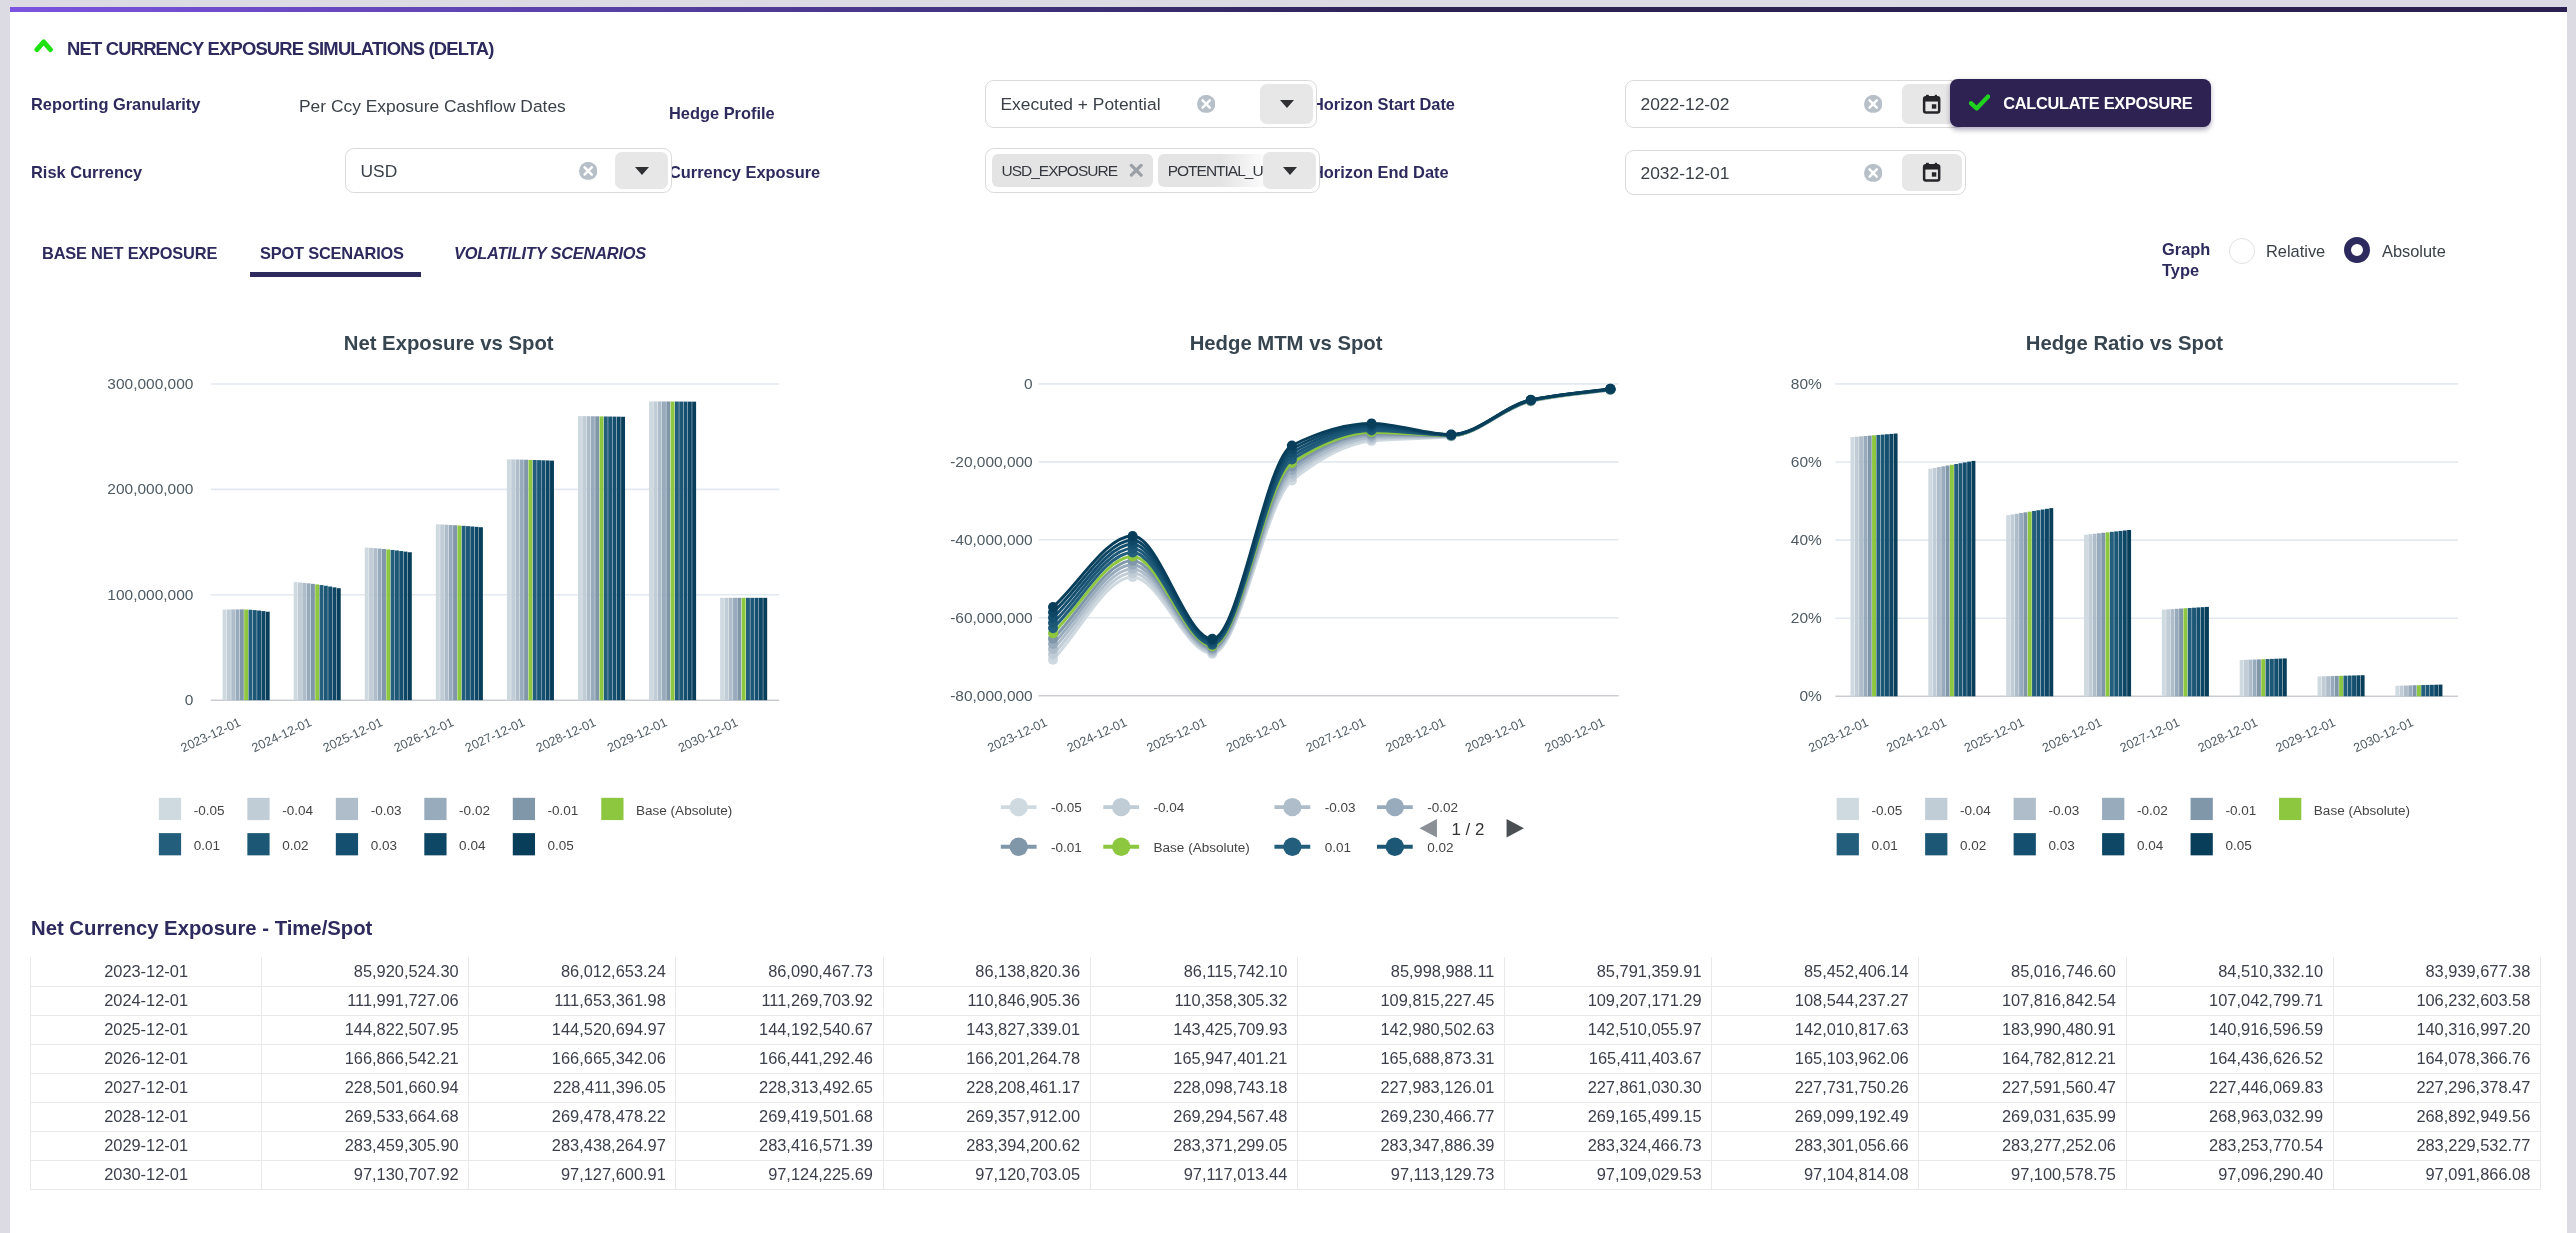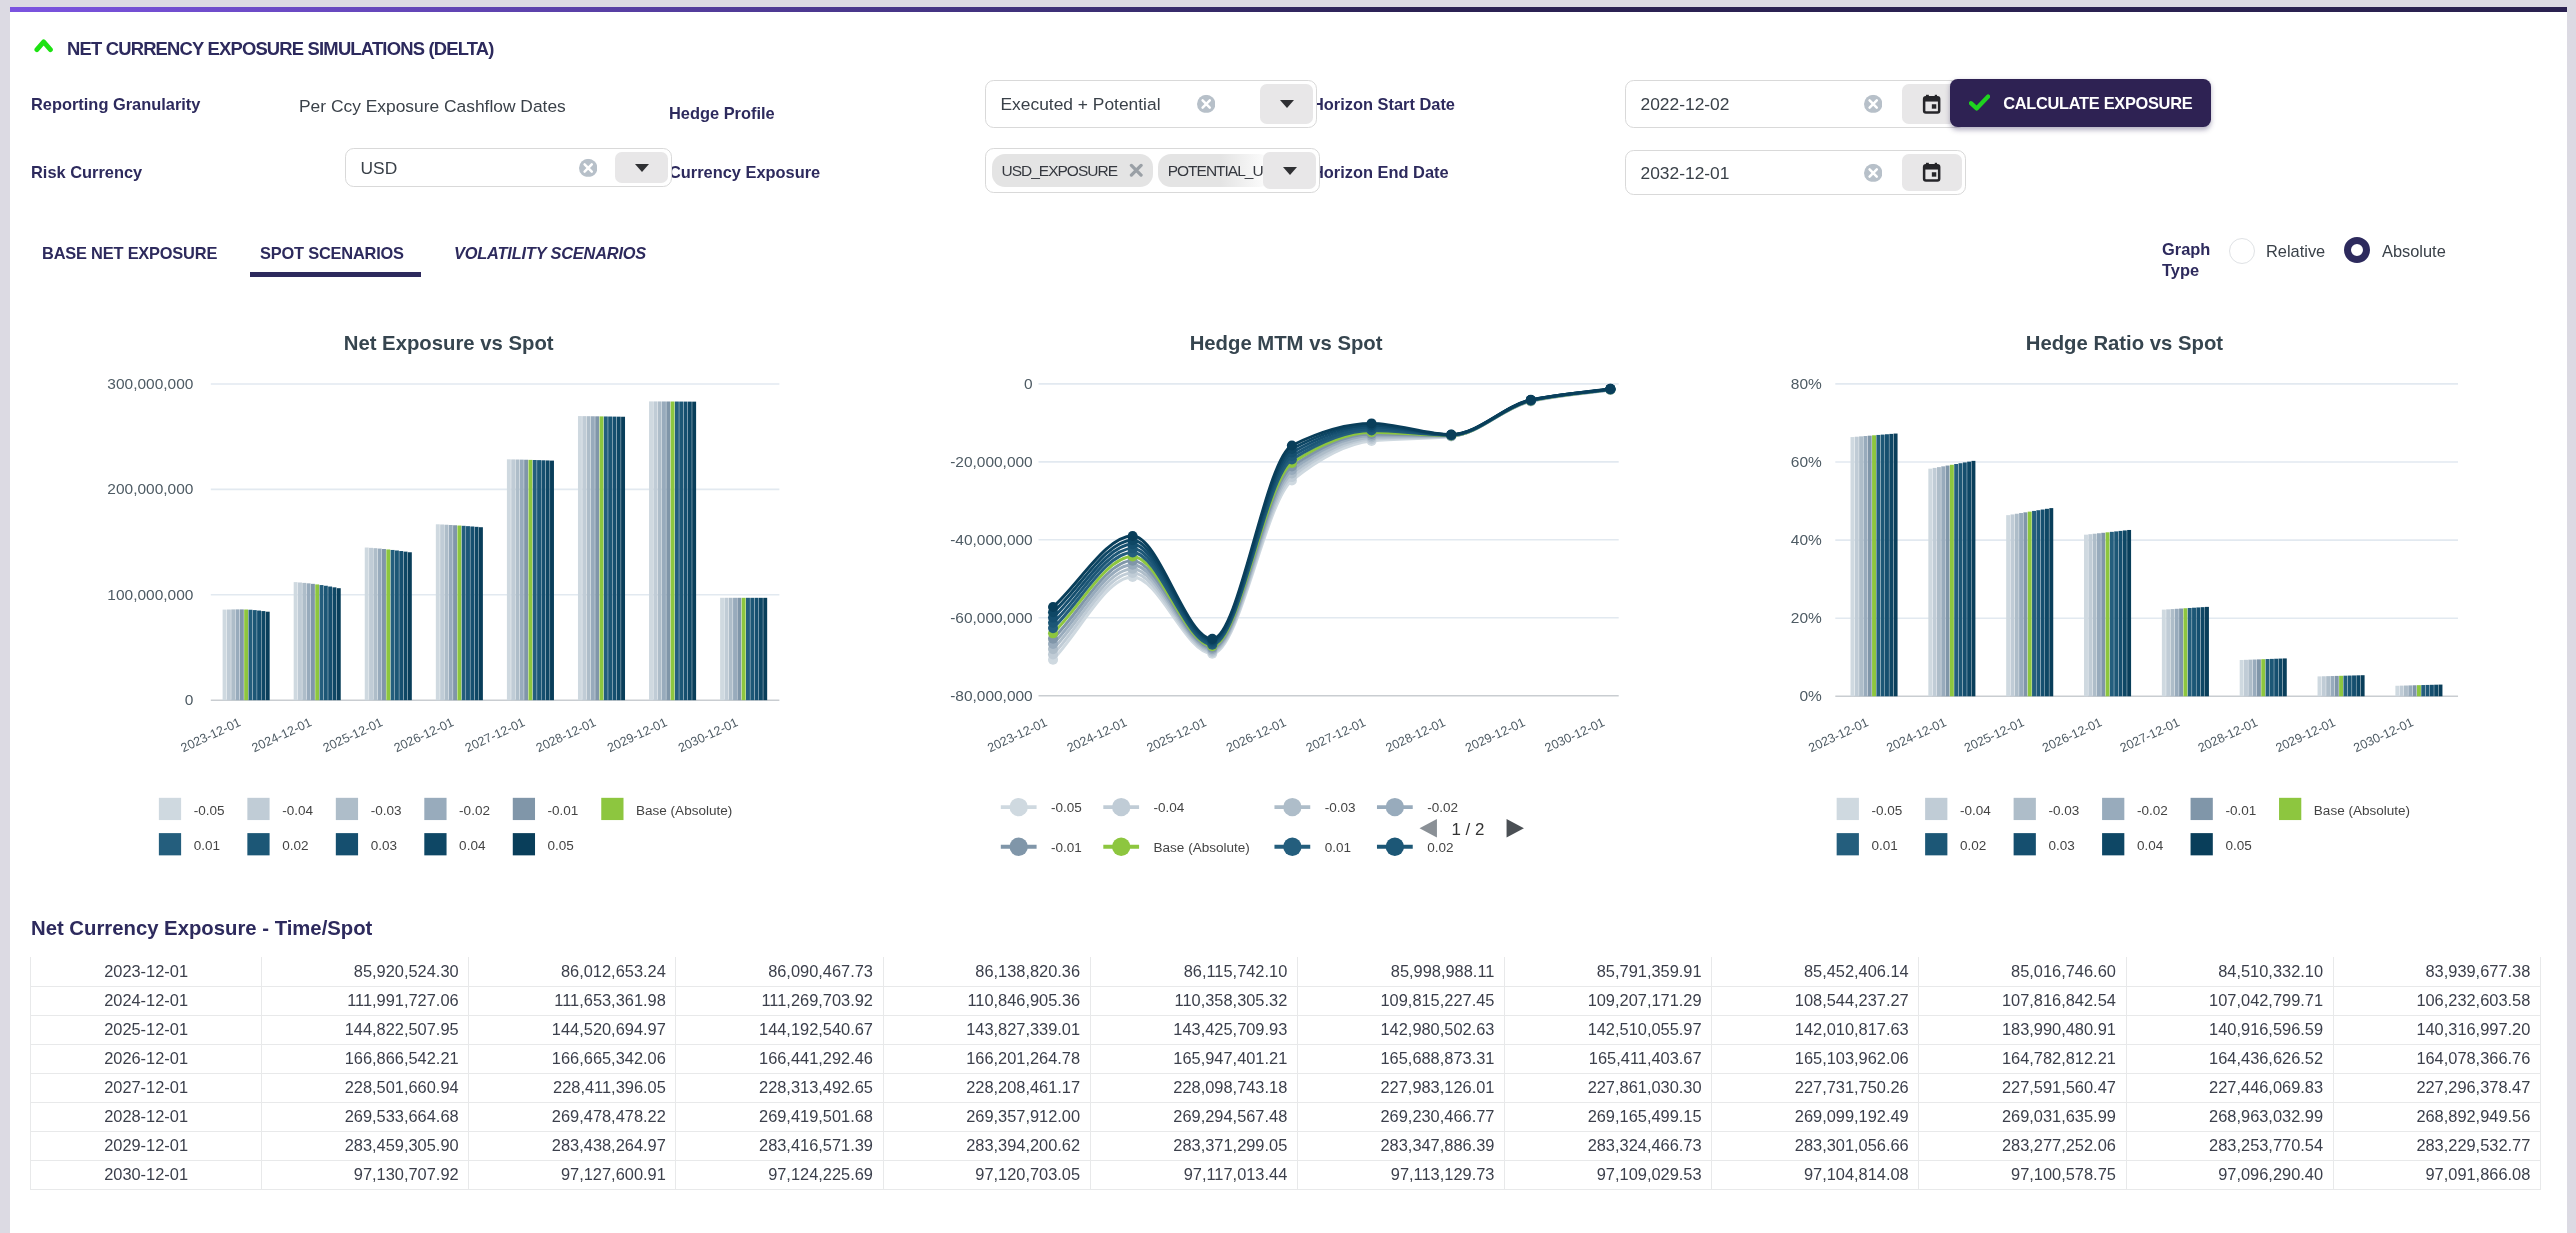--- a/index.html
+++ b/index.html
@@ -6,21 +6,21 @@
 .topbar{position:absolute;left:9.7px;top:6.8px;width:2557px;height:4.8px;background:linear-gradient(90deg,#7b53e0 0%,#3c2f75 42%,#2b2153 55%,#2a2150 100%);}
 .panel{position:absolute;left:9.7px;top:11.6px;width:2557px;height:1222px;background:#fff;}
 .title{position:absolute;left:67px;top:38px;font-size:18.4px;font-weight:bold;letter-spacing:-0.8px;color:#2d2a5d;}
 .lbl{position:absolute;font-size:16.4px;font-weight:bold;color:#2d2a5d;}
 .val17{position:absolute;font-size:17.4px;color:#3a4149;}
 .box{position:absolute;background:#fff;border:1px solid #d9d9d9;border-radius:8.7px;margin-left:48px;}
 .box .val{position:absolute;left:14.5px;top:50%;transform:translateY(-50%);font-size:17.4px;color:#3a4149;white-space:nowrap;}
 .clr{position:absolute;top:50%;transform:translateY(-50%);height:18.4px;}
 .ddbtn{position:absolute;right:2.9px;top:2.9px;bottom:2.9px;background:#e8e7e8;border-radius:6.8px;display:flex;align-items:center;justify-content:center;}
 .caret{width:0;height:0;border-left:7.3px solid transparent;border-right:7.3px solid transparent;border-top:8.7px solid #2f3033;}
-.chip{position:absolute;top:4.8px;bottom:4.8px;background:#e4e4e4;border-radius:13px;display:flex;align-items:center;padding-left:9.7px;font-size:15.5px;letter-spacing:-1px;color:#35383f;white-space:nowrap;overflow:hidden;}
+.chip{position:absolute;top:4.8px;bottom:4.8px;background:#e4e4e4;border-radius:6px;display:flex;align-items:center;padding-left:9.7px;font-size:15.5px;letter-spacing:-1px;color:#35383f;white-space:nowrap;overflow:hidden;}
 .chip2{background:linear-gradient(90deg,#e4e4e4 55%,rgba(228,228,228,0));}
 .btn{position:absolute;left:1950px;top:79px;width:261px;height:48px;background:#2e2253;border-radius:7.7px;color:#fff;display:flex;align-items:center;justify-content:center;font-size:16.4px;font-weight:bold;letter-spacing:-0.3px;box-shadow:0 2.9px 5.8px rgba(40,30,80,.35);}
 .tab{position:absolute;top:244px;font-size:16.4px;font-weight:bold;letter-spacing:-0.2px;color:#2d2a5d;}
 .tabline{position:absolute;left:250px;top:272px;width:171px;height:4.8px;background:#2d2a5d;}
 .radio{position:absolute;width:26px;height:26px;border-radius:50%;}
 .r-off{border:1.9px solid #dfe2e5;background:#fff;}
 .r-on{border:7.7px solid #2d2a5d;background:#fff;}
 .rlab{position:absolute;font-size:16.4px;color:#3a4149;}
 .tbl-title{position:absolute;left:31px;top:917px;font-size:20.3px;font-weight:bold;color:#2d2a5d;}
 table{position:absolute;left:30px;top:957px;width:2511px;border-collapse:collapse;table-layout:fixed;font-size:16.4px;color:#3b3f4b;}
@@ -45,21 +45,21 @@
 <div class="box" style="left:937px;top:80px;width:332px;height:48px;">
     <span class="val">Executed + Potential</span>
     <span class="clr" style="right:101px;"><svg width="18.4" height="18.4" viewBox="0 0 19 19">
         <circle cx="9.5" cy="9.5" r="9.5" fill="#b7c0c9"></circle>
         <path d="M5.8,5.8 L13.2,13.2 M13.2,5.8 L5.8,13.2" stroke="#fff" stroke-width="2.6" stroke-linecap="round"></path>
       </svg></span>
     <div class="ddbtn" style="width:53px;">
       <div class="caret"></div>
     </div>
   </div>
-<div class="box" style="left:297px;top:148px;width:327px;height:39px;">
+<div class="box" style="left:297px;top:148px;width:327px;height:45px;">
     <span class="val">USD</span>
     <span class="clr" style="right:74px;"><svg width="18.4" height="18.4" viewBox="0 0 19 19">
         <circle cx="9.5" cy="9.5" r="9.5" fill="#b7c0c9"></circle>
         <path d="M5.8,5.8 L13.2,13.2 M13.2,5.8 L5.8,13.2" stroke="#fff" stroke-width="2.6" stroke-linecap="round"></path>
       </svg></span>
     <div class="ddbtn" style="width:53px;">
       <div class="caret"></div>
     </div>
   </div>
 <div class="box" style="left:937px;top:148px;width:335px;height:45px;">

